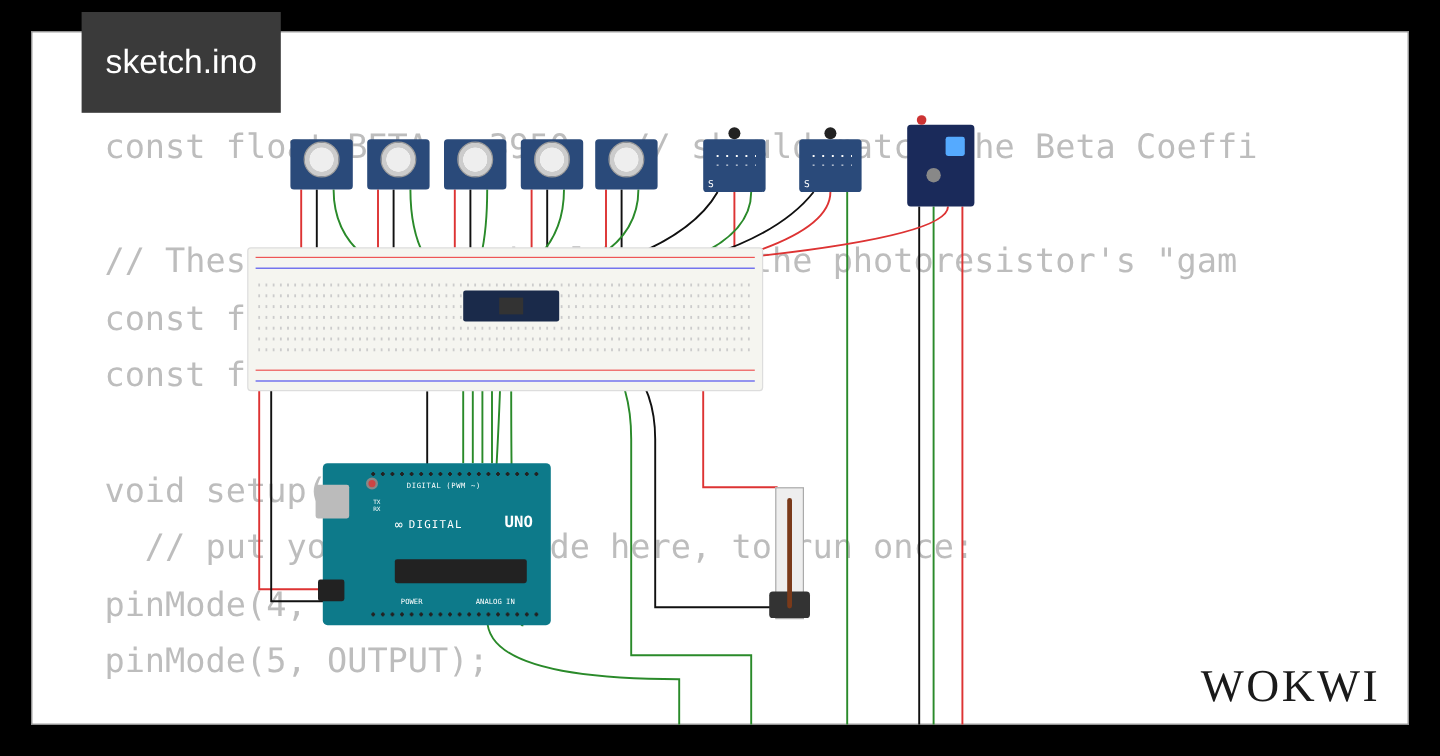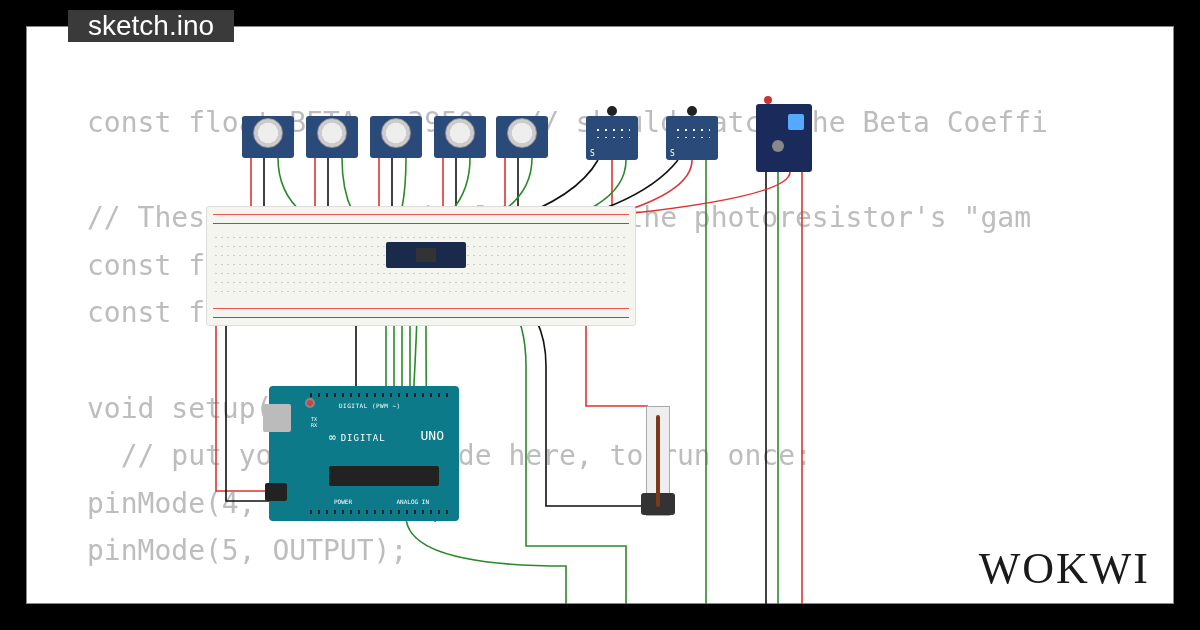--- a/index.html
+++ b/index.html
@@ -21,41 +21,41 @@
     border: 1px solid #888;
   }
   .tab {
     position: absolute;
     top: 10px;
     left: 68px;
     background: #3a3a3a;
     color: #fff;
     font-family: -apple-system, BlinkMacSystemFont, 'Segoe UI', sans-serif;
     font-size: 28px;
-    padding: 0 20px;
+    padding: 26px 20px;
     z-index: 20;
   }
   .code-bg {
     position: absolute;
     top: 72px;
     left: 60px;
     right: 40px;
     color: #bdbdbd;
     font-size: 28px;
     line-height: 1.7;
     white-space: pre;
     z-index: 1;
     overflow: hidden;
   }
   .logo {
     position: absolute;
     bottom: 36px;
     right: 50px;
     font-family: Georgia, serif;
-    font-size: 44px;
+    font-size: 38px;
     font-weight: 500;
     letter-spacing: 2px;
     color: #1a1a1a;
     z-index: 30;
   }
   .circuit {
     position: absolute;
     top: 26px;
     left: 26px;
     right: 26px;
@@ -181,21 +181,21 @@
     font-size:9px; letter-spacing:1px;
     display: flex;
     align-items: center;
     gap: 4px;
   }
   .arduino .infinity {
     font-size: 11px;
   }
   .arduino .uno {
     position:absolute; top:42px; right:15px; color:#fff;
-    font-size:13px; font-weight:normal;
+    font-size:13px; font-weight:bold;
   }
   .arduino .digital-label {
     position:absolute; top:16px; left:70px; color:#fff;
     font-size:6px; letter-spacing:0.5px;
   }
   .arduino .power-label {
     position:absolute; bottom:16px; left:65px; color:#fff;
     font-size:6px;
   }
   .arduino .analog-label {

